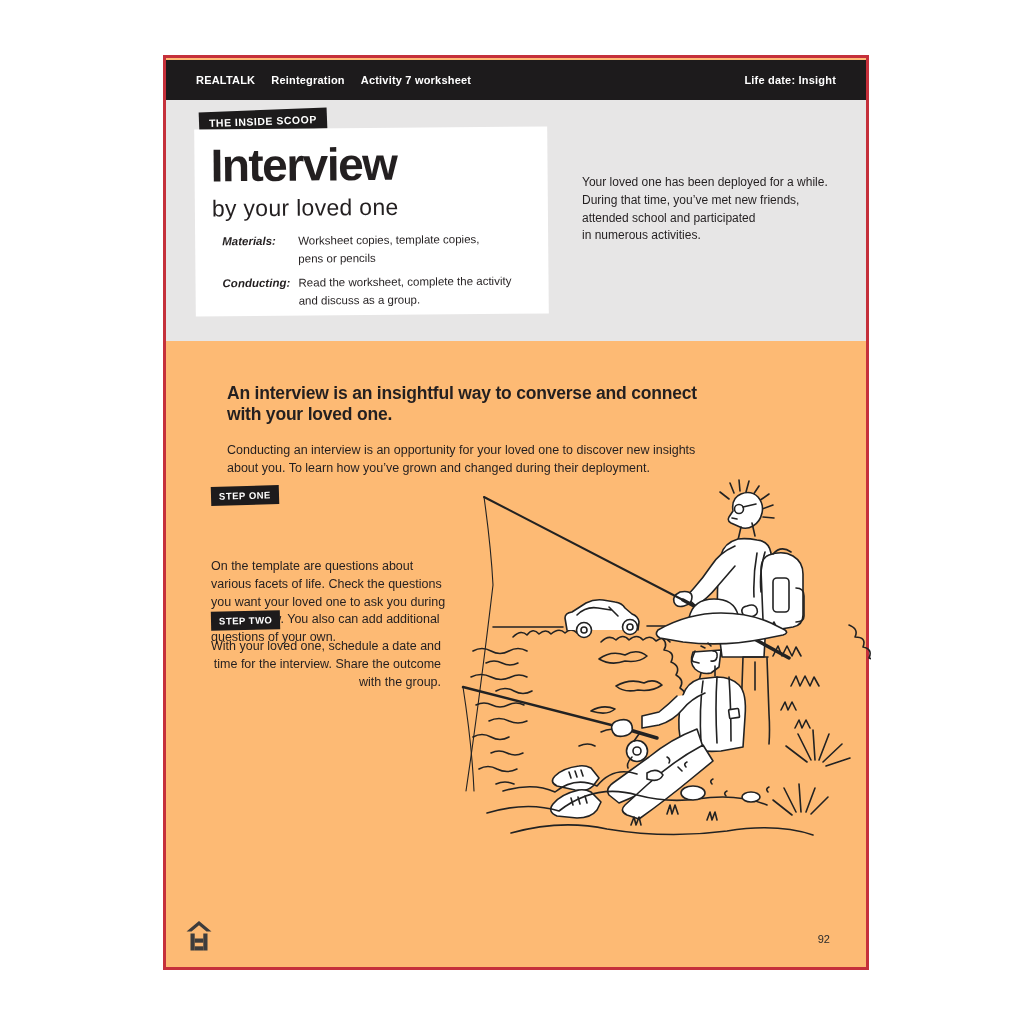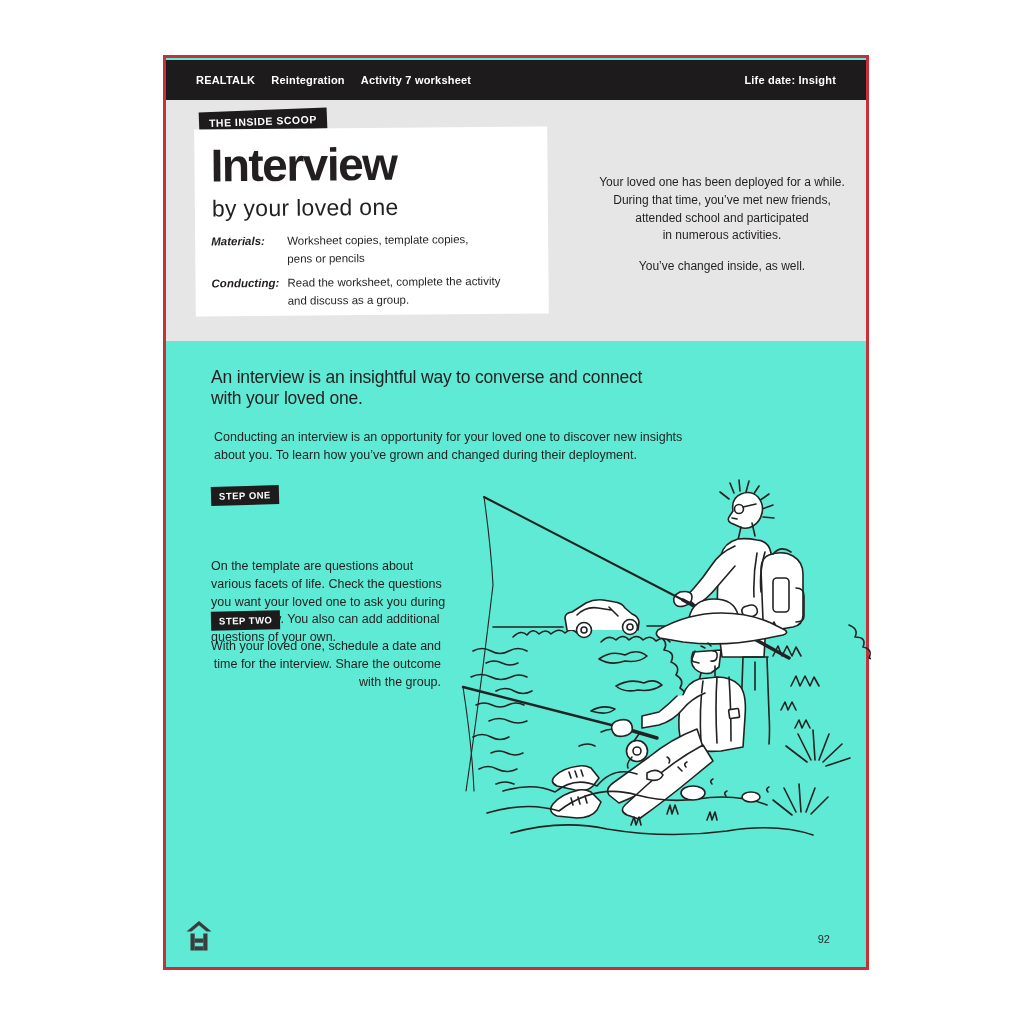--- a/index.html
+++ b/index.html
@@ -5,21 +5,21 @@
   * { box-sizing: border-box; }
   html,body { margin:0; padding:0; }
   body {
     width:1030px; height:1030px; position:relative;
     background:#ffffff; color:#231f20;
     font-family:"Liberation Sans", sans-serif;
     overflow:hidden;
   }
   .sheet {
     position:absolute; left:163px; top:55px; width:706px; height:915px;
-    background:#5eead4; border:3px solid #c5303b;
+    background:#fdba74; border:3px solid #c5303b;
   }
   
   .topbar {
     position:absolute; left:0; top:2px; width:100%; height:40px;
     background:#1d1b1c; color:#fff;
     display:flex; align-items:center; gap:16px;
     padding:0 30px; font-size:11px; font-weight:bold; letter-spacing:.2px;
   }
   .topbar .spacer { flex:1; }
   
@@ -34,32 +34,32 @@
     transform:rotate(-2.2deg);
   }
   .titlebox {
     position:absolute; left:29px; top:28px; width:353px; height:187px;
     background:#fff; transform:rotate(-0.5deg);
     padding:12px 10px 0 16px;
   }
   .title { margin:0; font-size:46px; font-weight:800; letter-spacing:-1.5px; line-height:1.05; }
   .subtitle { margin:6px 0 11px 1px; font-size:23px; font-weight:400; letter-spacing:.3px; }
   .meta-row { display:flex; font-size:11.5px; line-height:1.55; margin-bottom:6px; }
-  .meta-label { width:76px; flex-shrink:0; font-weight:bold; font-style:italic; }
+  .meta-label { width:76px; flex-shrink:0; font-weight:bold; font-style:italic;margin-left:11px; }
   .meta-value { white-space:pre-line; }
-  .intro { position:absolute; left:416px; top:74px; width:280px; font-size:12px; line-height:1.48;text-align:center; }
+  .intro { position:absolute; left:416px; top:74px; width:280px; font-size:12px; line-height:1.48; }
   .intro p { margin:0 0 13px; white-space:pre-line; }
   
   .heading {
-    position:absolute; left:45px; top:309px; margin:0;
-    font-size:17.5px; font-weight:normal; line-height:1.2; letter-spacing:-.2px;
+    position:absolute; left:45px; top:309px; margin:16px;
+    font-size:17.5px; font-weight:bold; line-height:1.2; letter-spacing:-.2px;
     white-space:pre-line;
   }
   .lead {
-    position:absolute; left:45px; top:367px; margin:3px;
+    position:absolute; left:45px; top:367px; margin:16px;
     font-size:12.5px; line-height:1.45; white-space:pre-line;
   }
   .step-badge {
     position:absolute; background:#1d1b1c; color:#fff;
     font-size:9.5px; font-weight:bold; letter-spacing:.5px; padding:4px 8px;
   }
   .step-badge.one { left:45px; top:428px; transform:rotate(-1.6deg); }
   .step-badge.two { left:45px; top:553px; transform:rotate(-1.2deg); }
   .step-text {
     position:absolute; left:45px; margin:0;
@@ -98,21 +98,20 @@
         <span class="meta-label">Conducting:</span>
         <span class="meta-value">Read the worksheet, complete the activity
 and discuss as a group.</span>
       </div>
     </div>
     <div class="intro">
       <p>Your loved one has been deployed for a while.
 During that time, you’ve met new friends,
 attended school and participated
 in numerous activities.</p>
-      <p>You’ve changed inside, as well.</p>
     </div>
   </div>
 
   <h2 class="heading">An interview is an insightful way to converse and connect
 with your loved one.</h2>
   <p class="lead">Conducting an interview is an opportunity for your loved one to discover new insights
 about you. To learn how you’ve grown and changed during their deployment.</p>
 
   <div class="step-badge one">STEP ONE</div>
   <p class="step-text one">On the template are questions about

